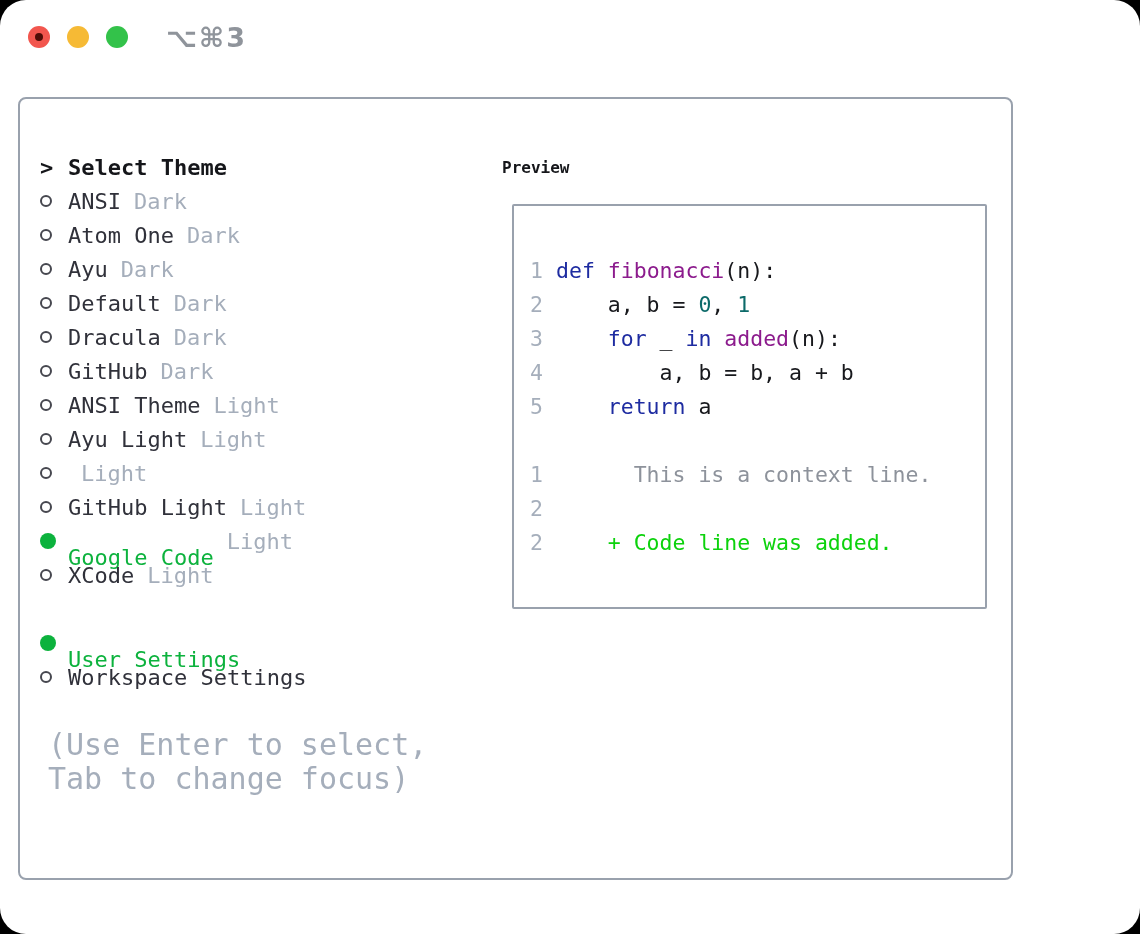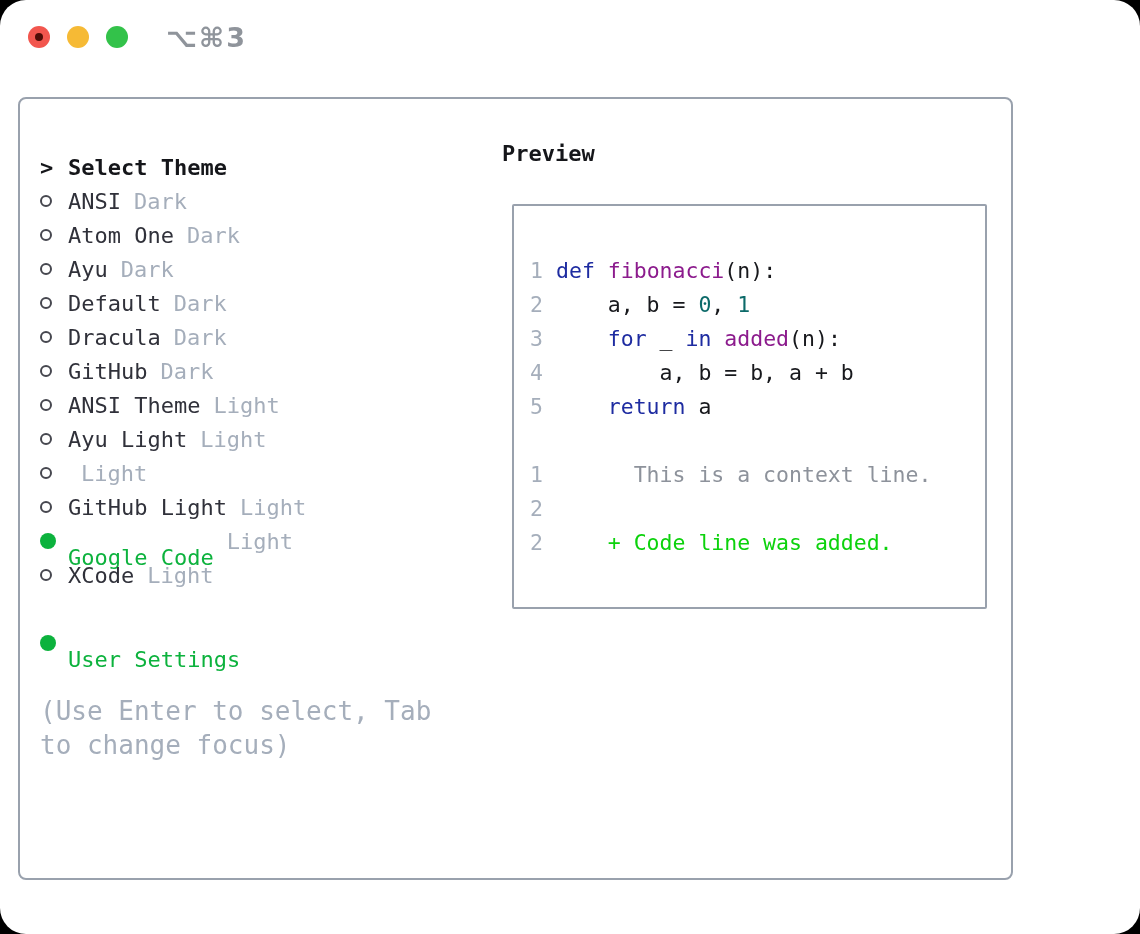--- a/index.html
+++ b/index.html
@@ -32,24 +32,24 @@
   .marker{width:28px;flex:none;display:flex;align-items:center;}
   .ring{width:12px;height:12px;border:2.5px solid #46474f;border-radius:50%;}
   .dot{width:16px;height:16px;border-radius:50%;background:var(--selected-green);}
   .focus-caret{font-weight:bold;color:var(--header-dark);font-size:22px;}
   .hdr{font-weight:bold;color:var(--header-dark);}
   .variant{color:var(--muted-gray);margin-left:13px;}
   .row.selected .t-label{color:var(--selected-green);margin-top:32px;}
   .spacer{height:34px;}
 
   .left-col{position:absolute;left:20px;top:51px;}
-  .help{margin-top:0;font-size:26px;line-height:34px;color:var(--muted-gray);max-width:432px;white-space:normal;}
+  .help{margin-top:0;font-size:30px;line-height:34px;color:var(--muted-gray);max-width:432px;white-space:normal;margin-left:8px;}
 
   
-  .preview-header{position:absolute;left:482px;top:37px;height:34px;display:flex;align-items:center;font-size:22px;font-weight:bold;color:var(--header-dark);}
+  .preview-header{position:absolute;left:482px;top:51px;height:34px;display:flex;align-items:center;font-size:16px;font-weight:bold;color:var(--header-dark);}
   .preview-box{position:absolute;left:492px;top:105px;width:475px;height:405px;border:2px solid var(--border-gray);border-radius:2px;background:#fff;}
   .code-area{position:absolute;left:16px;top:47px;}
   .pline{display:flex;height:34px;align-items:center;font-size:21.5px;white-space:pre;}
   .lnum{color:var(--muted-gray);margin-right:13px;min-width:13px;}
   .lcode{white-space:pre;color:var(--plain-code);}
   .tok-kw{color:var(--keyword-blue);}
   .tok-fn{color:var(--function-purple);}
   .tok-lit{color:var(--literal-teal);}
   .tok-pl{color:var(--plain-code);}
   .diff-context{color:var(--context-gray);}
@@ -91,20 +91,21 @@
           <div class="row"><span class="marker"><span class="ring"></span></span><span class="t-label">GitHub Light</span><span class="variant">Light</span></div>
           <div class="row selected"><span class="marker"><span class="dot"></span></span><span class="t-label">Google Code</span><span class="variant">Light</span></div>
           <div class="row"><span class="marker"><span class="ring"></span></span><span class="t-label">XCode</span><span class="variant">Light</span></div>
         </div>
 
       <div class="spacer"></div>
 
 
       <div id="apply-list">
           <div class="row selected"><span class="marker"><span class="dot"></span></span><span class="t-label">User Settings</span></div>
+          <div class="row"><span class="marker"><span class="ring"></span></span><span class="t-label">Workspace Settings</span></div>
         </div>
 
       <div class="spacer"></div>
 
       <div class="help">(Use Enter to select, Tab to change focus)</div>
     </div>
 
     <div class="preview-header">Preview</div>
 
     <div class="preview-box">

